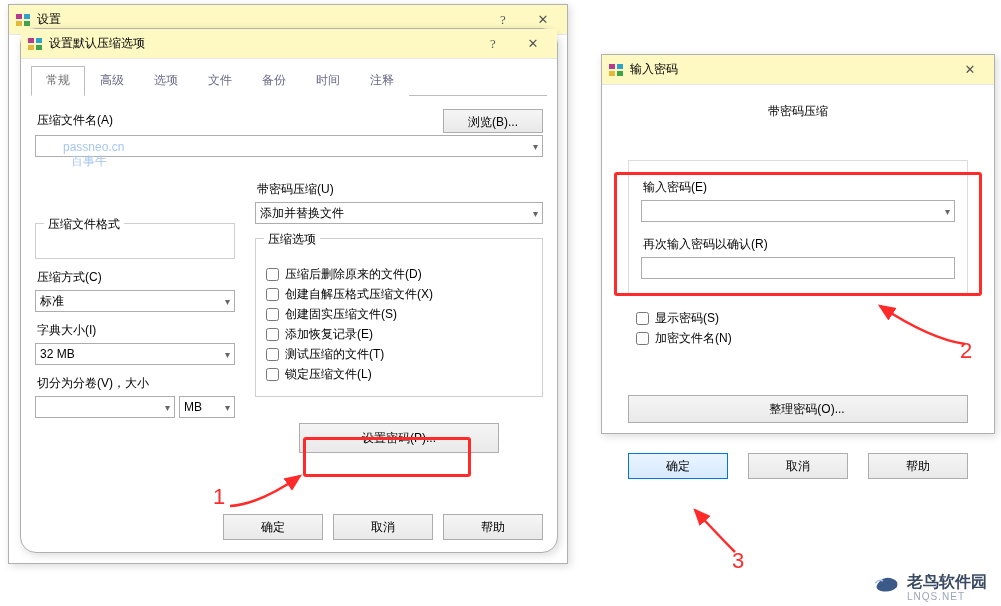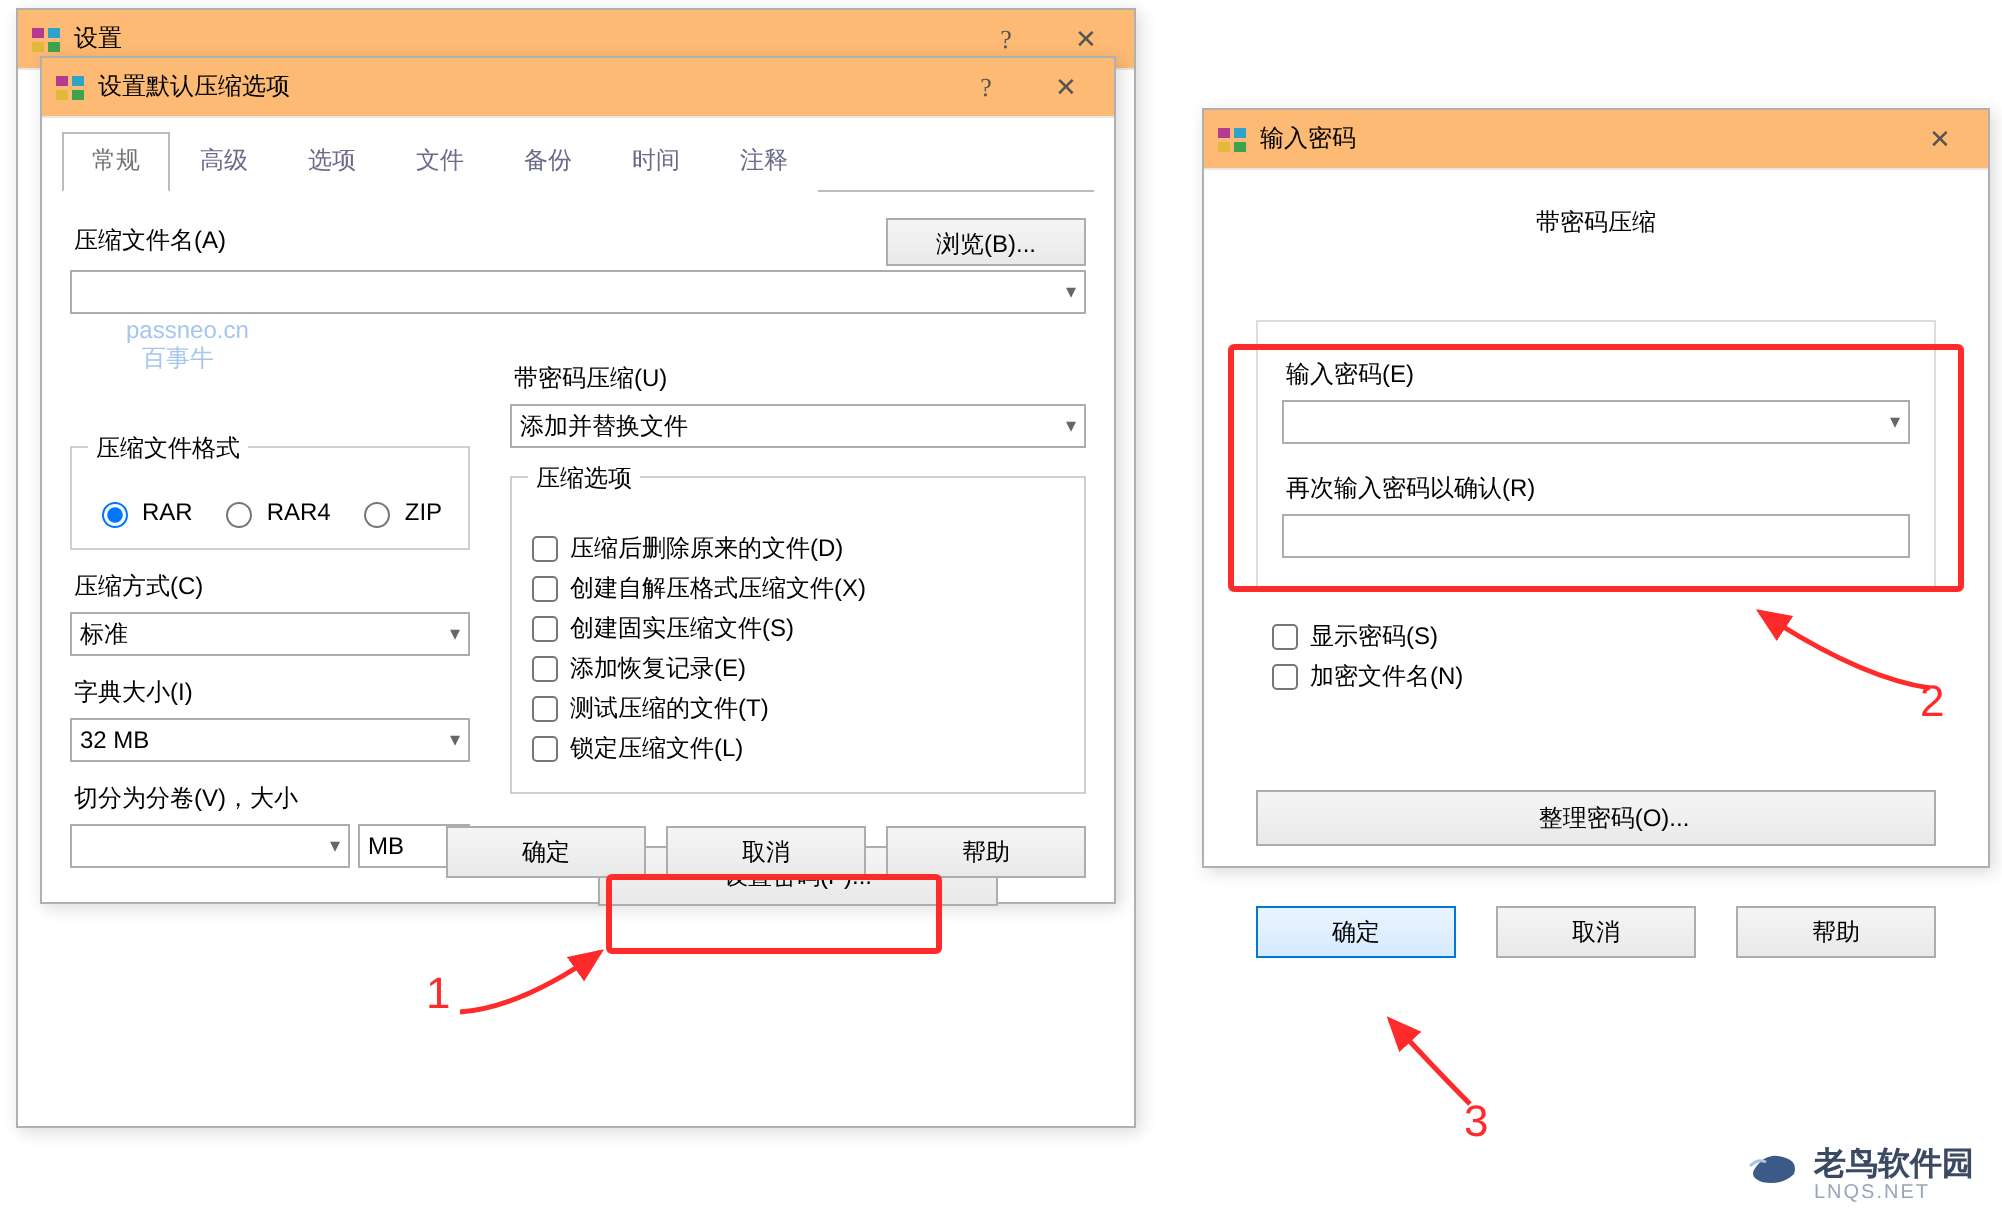--- a/index.html
+++ b/index.html
@@ -17,21 +17,21 @@
 
   
   .window {
     position: absolute;
     background: #fff;
     border: 1px solid #b0b0b0;
     box-shadow: 2px 2px 8px rgba(0,0,0,0.15);
   }
   .titlebar {
     height: 30px;
-    background: #fdba74;
+    background: #fef9c3;
     display: flex;
     align-items: center;
     padding: 0 4px 0 6px;
     border-bottom: 1px solid #e6e6e6;
   }
   .titlebar .app-icon {
     width: 16px; height: 16px;
     margin-right: 6px;
     display: inline-block;
   }
@@ -153,21 +153,21 @@
           <rect x="1" y="9" width="6" height="5" fill="#e2b93b"></rect>
           <rect x="9" y="9" width="6" height="5" fill="#3fa34d"></rect>
         </svg>
     </span>
     <span class="title">设置</span>
     <div class="ctl q">?</div>
     <div class="ctl">✕</div>
   </div>
 </div>
 
-<div class="window" style="left:20px; top:28px; width:538px; height:424px;">
+<div class="window" style="left:20px; top:28px; width:538px; height:525px;border-radius:16px;">
   <div class="titlebar">
     <span class="app-icon">
       <svg viewBox="0 0 16 16">
           <rect x="1" y="2" width="6" height="5" fill="#b63a8f"></rect>
           <rect x="9" y="2" width="6" height="5" fill="#2da3c9"></rect>
           <rect x="1" y="9" width="6" height="5" fill="#e2b93b"></rect>
           <rect x="9" y="9" width="6" height="5" fill="#3fa34d"></rect>
         </svg>
     </span>
     <span class="title">设置默认压缩选项</span>
@@ -191,45 +191,31 @@
       <div style="flex:1;">
         <span class="label">压缩文件名(A)</span>
       </div>
       <button class="btn" style="width:100px;height:24px;">浏览(B)...</button>
     </div>
     <div class="combo" style="width:100%;margin-top:2px;">
       <span></span>
       <span class="chev">▾</span>
     </div>
 
-    <div class="watermark" style="left:42px; top:62px;">
+    <div class="watermark" style="left:42px; top:44px;">
       <div>passneo.cn</div>
       <div style="margin-left:8px;">百事牛</div>
     </div>
 
     <div style="display:flex; gap:20px; margin-top:20px;">
 
       <div style="width:200px;">
 
         <div class="groupbox" style="margin-top:46px;">
           <span class="legend">压缩文件格式</span>
-          <div class="radio-row">
-            <label>
-                <input type="radio" name="fmt" checked="" style="">
-                <span>RAR</span>
-              </label>
-            <label>
-                <input type="radio" name="fmt" style="">
-                <span>RAR4</span>
-              </label>
-            <label>
-                <input type="radio" name="fmt" style="">
-                <span>ZIP</span>
-              </label>
-          </div>
         </div>
 
         <span class="label" style="margin-top:10px;">压缩方式(C)</span>
         <div class="combo" style="width:100%;">
           <span>标准</span>
           <span class="chev">▾</span>
         </div>
 
         <span class="label" style="margin-top:10px;">字典大小(I)</span>
         <div class="combo" style="width:100%;">

